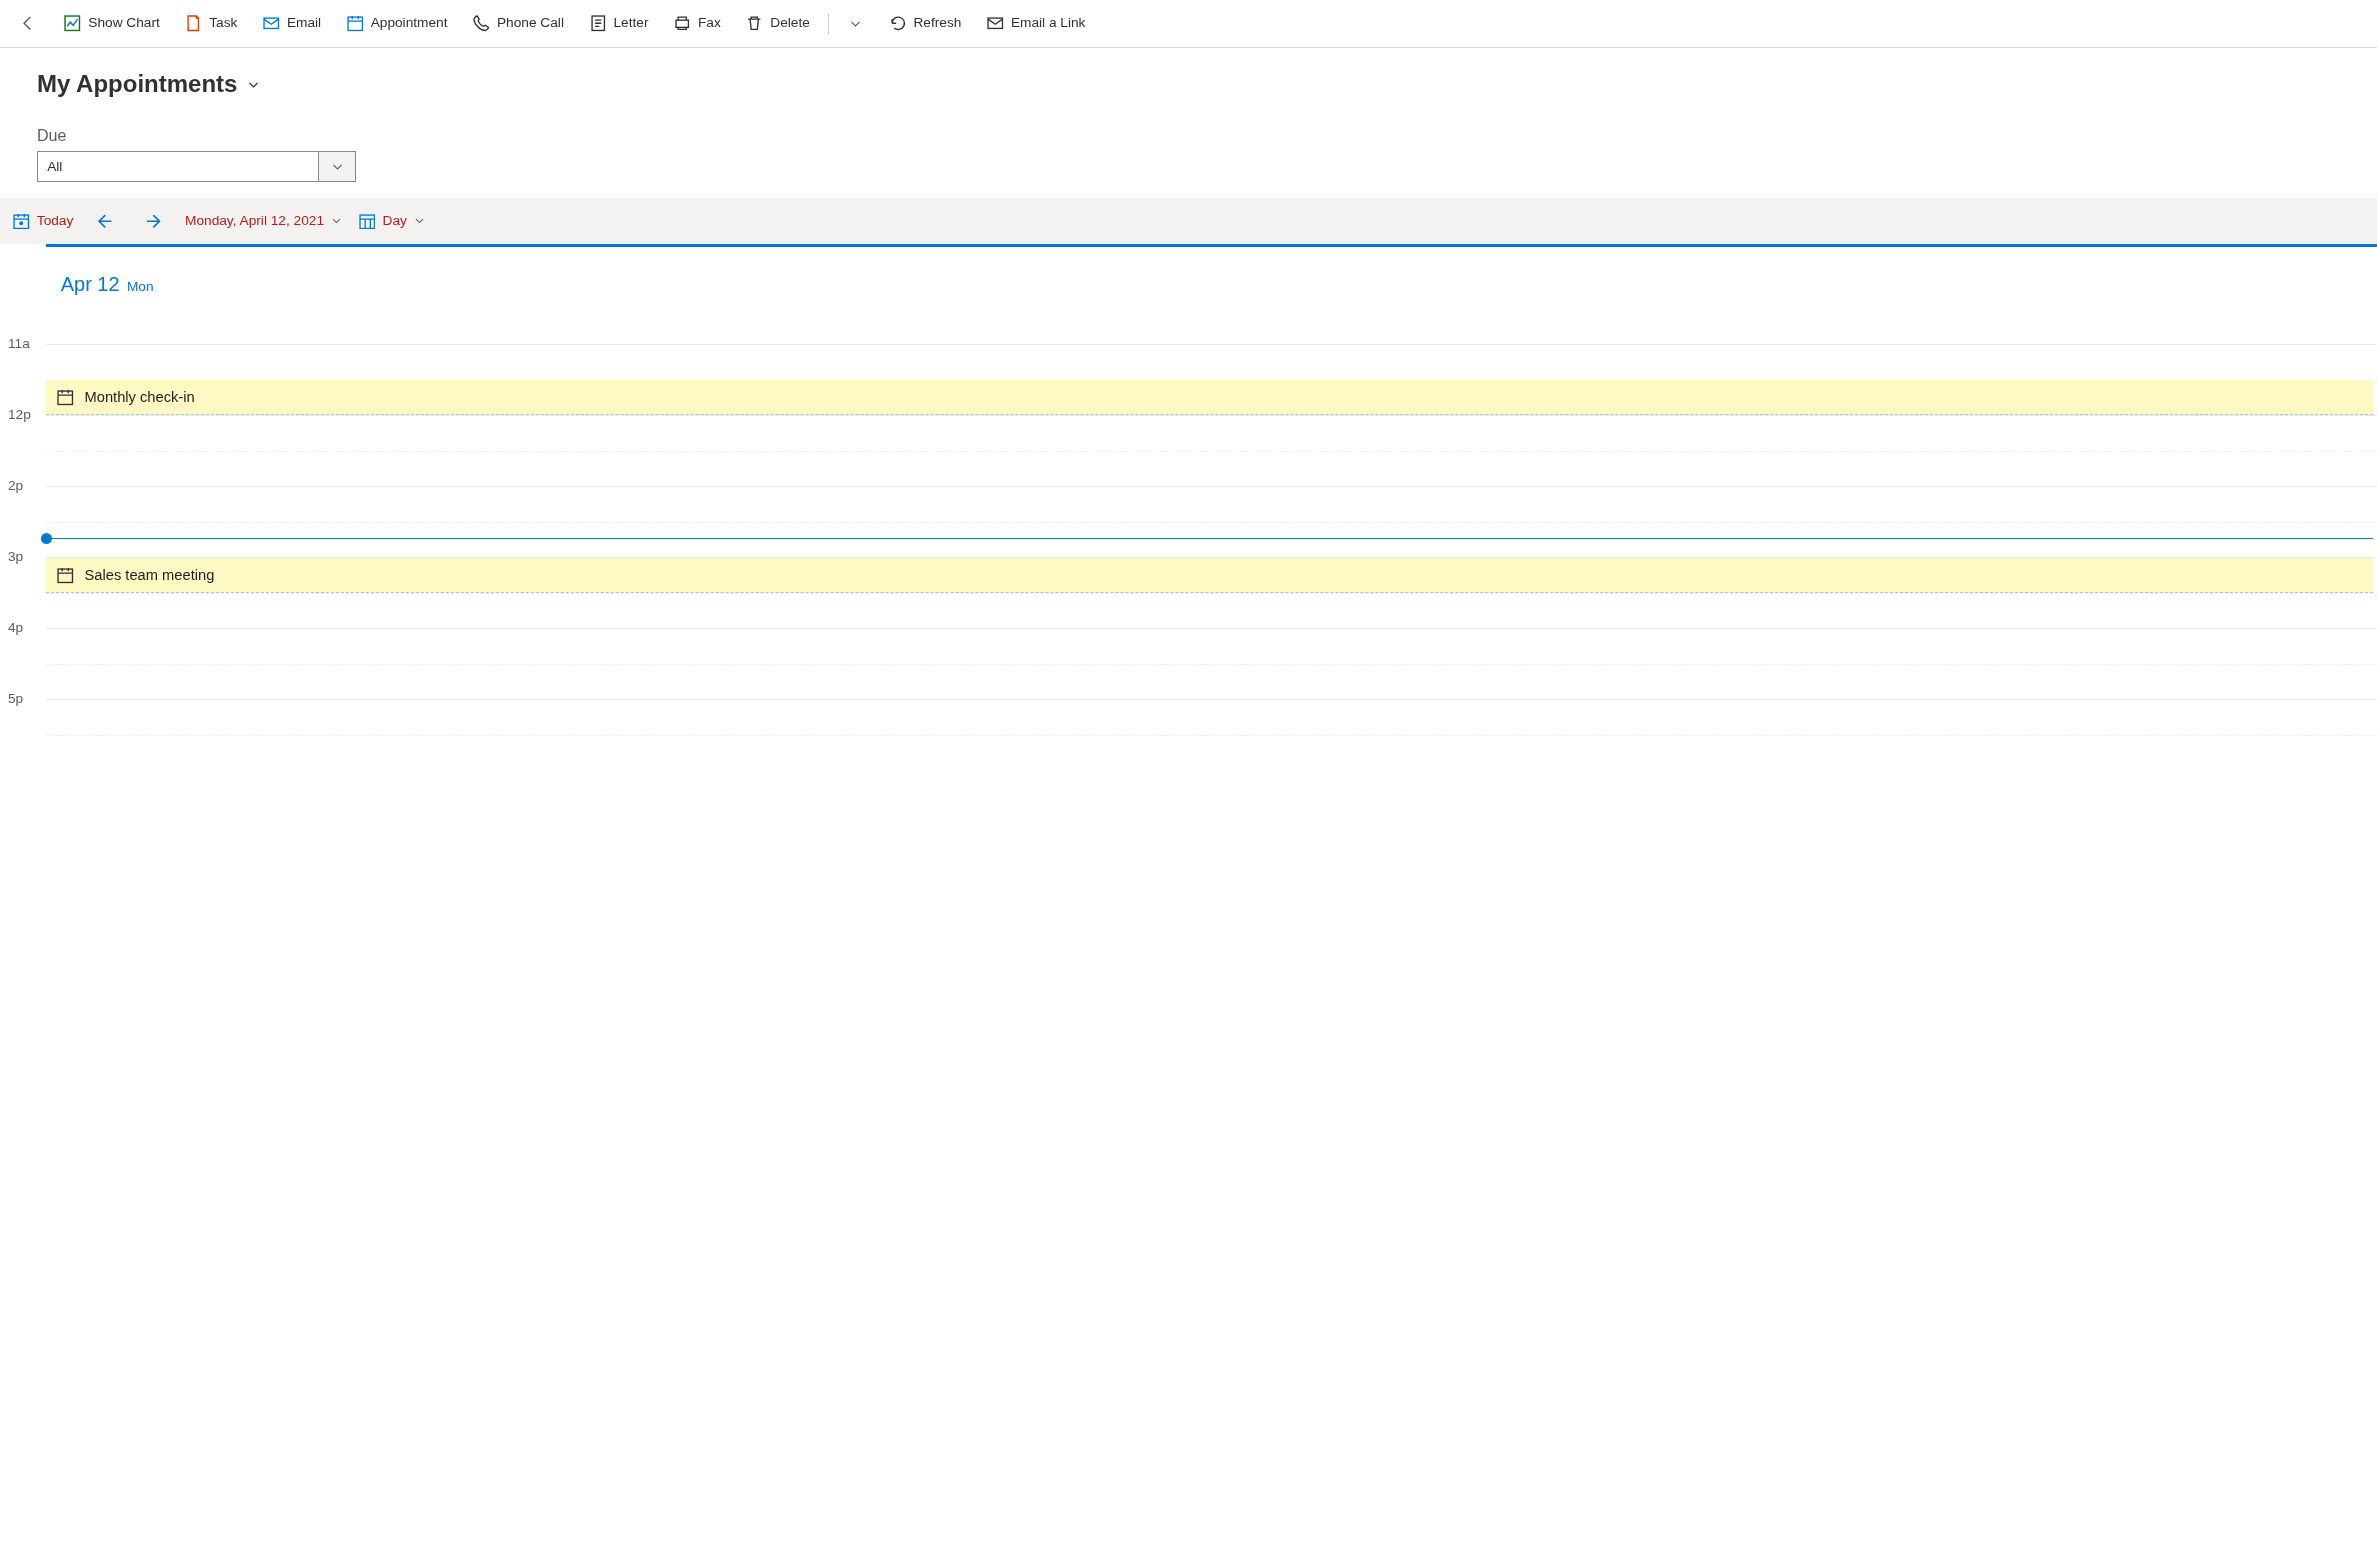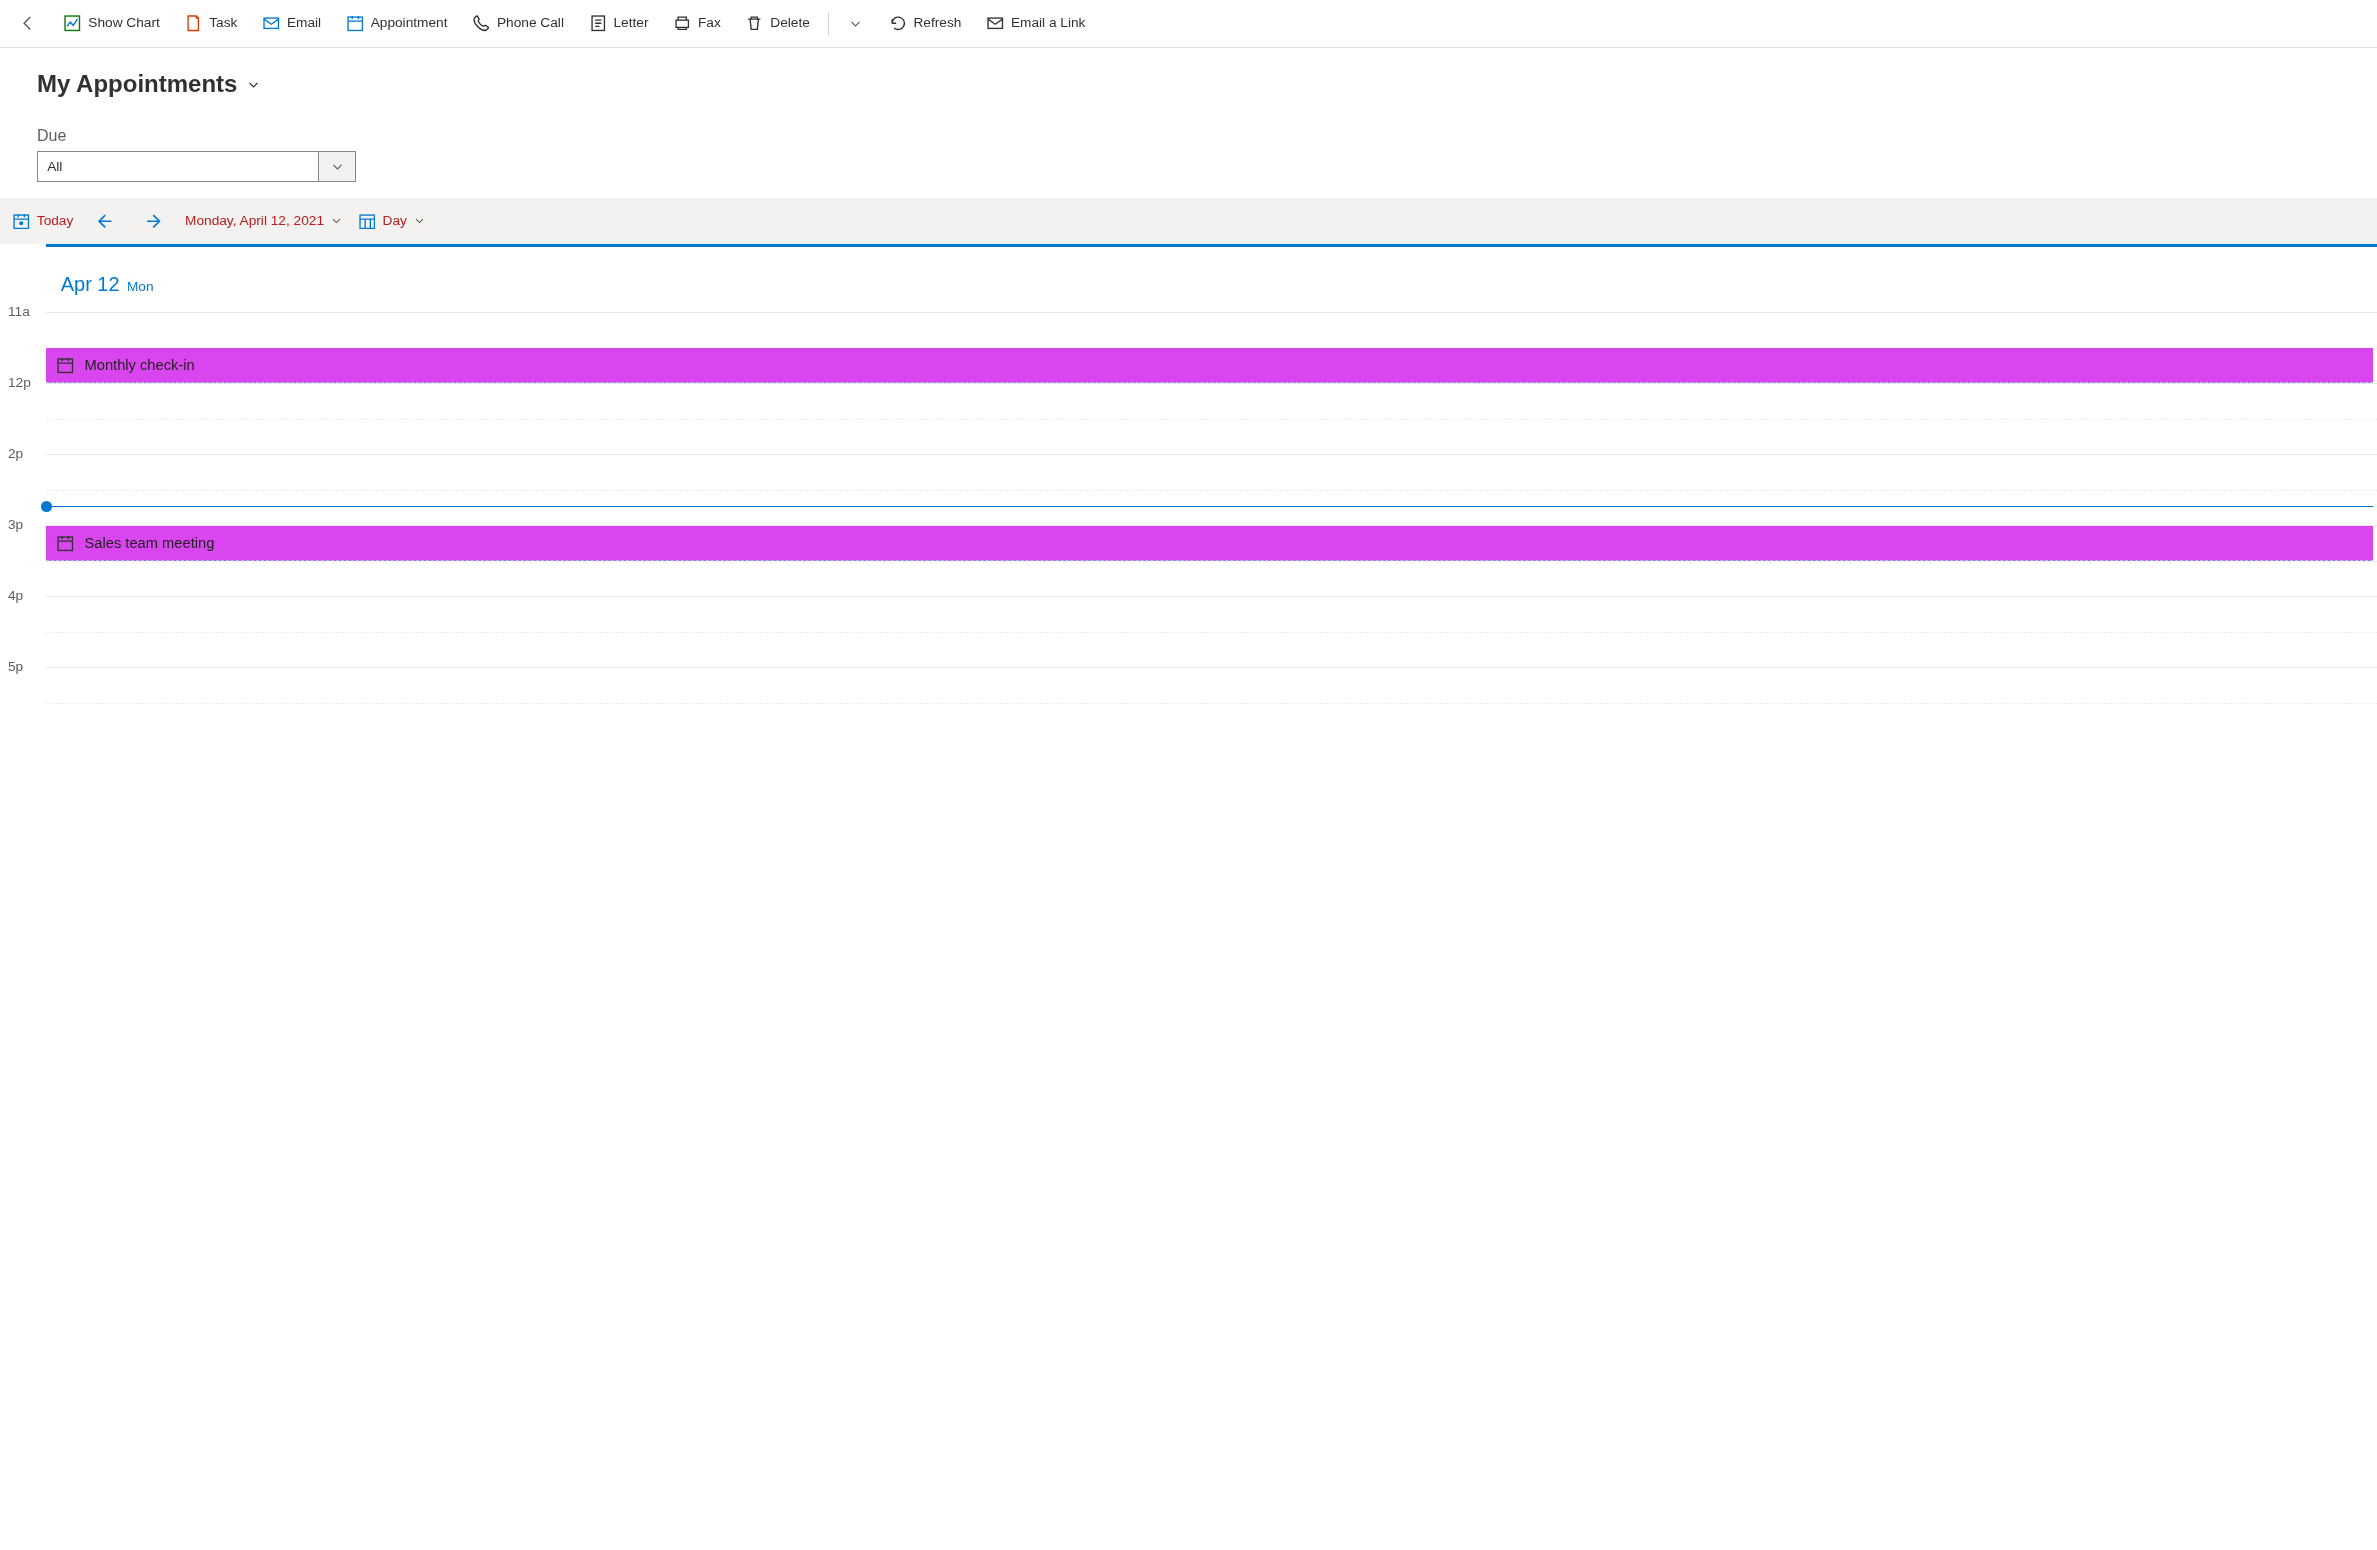--- a/index.html
+++ b/index.html
@@ -65,30 +65,30 @@
 .calendar-wrap { display: flex; }
 .time-col { width: 46px; flex-shrink: 0; }
 .cal-body { flex: 1; position: relative; border-top: 3.7px solid #0078d4; }
 
 .day-header {
   padding: 26px 0 16.5px 14.7px;
 }
 .day-header .daynum { color: #0078d4; font-size: 20px; font-weight: 400; }
 .day-header .dayname { color: #0078d4; font-size: 13.7px; font-weight: 400; margin-left: 3.7px; }
 
-.hour-grid { position: relative; }
+.hour-grid { position: relative; margin-top: 32px; }
 .hour-row { height: 71px; border-top: 0.9px solid #e8e8e8; position: relative; }
 .hour-row .half { position: absolute; top: 50%; left: 0; right: 0; border-top: 0.9px dashed #ededed; }
 .hour-label {
   position: absolute; left: -38px; top: -9.2px; font-size: 13.7px; color: #605e5c;
 }
 
 .event {
   position: absolute; left: 0; right: 3.7px; height: 35px;
-  background: #d946ef; display: flex; align-items: center;
+  background: #fef9c3; display: flex; align-items: center;
   gap: 11px; padding-left: 11px; font-size: 14.7px; color: #201f1e;
   border-bottom: 0.9px dashed #a0c8e8;
 }
 .event .ev-icon { color: #3b3a39; }
 
 .now-line {
   position: absolute; left: 0; right: 3.7px; height: 0;
   border-top: 1.8px solid #0078d4; z-index: 5;
 }
 .now-line::before {

